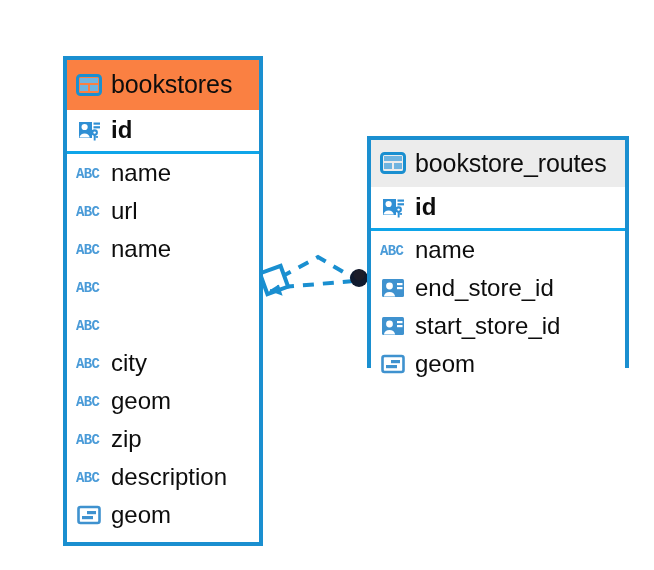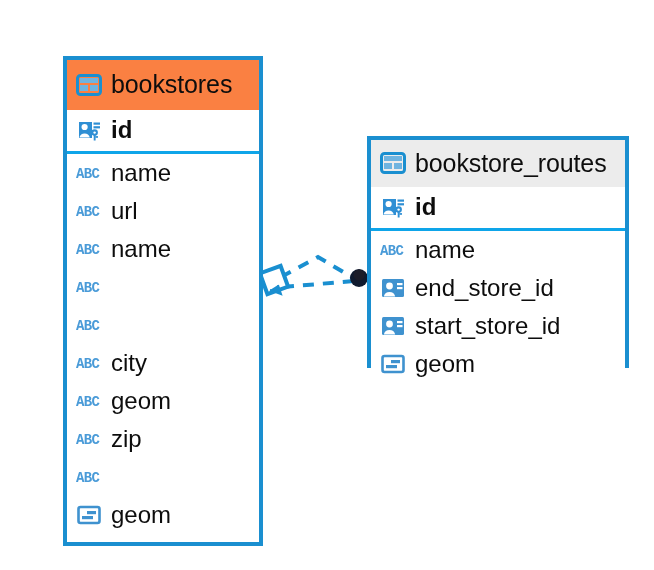--- a/index.html
+++ b/index.html
@@ -213,20 +213,21 @@
         </span>
         <span class="field-name">zip</span>
       </div>
 
       <div class="field-row">
         <span class="icon">
           <svg width="26" height="16" viewBox="0 0 26 16">
             <text x="0" y="13" font-family="'Liberation Mono', monospace" font-size="14" font-weight="bold" fill="#4a9bd8" letter-spacing="-0.6">ABC</text>
           </svg>
         </span>
+        <span class="field-name">description</span>
       </div>
 
       <div class="field-row">
         <span class="icon">
           <svg width="26" height="26" viewBox="0 0 26 26">
             <rect x="2.5" y="5" width="21" height="16" rx="2" ry="2" fill="#ffffff" stroke="#3f92cf" stroke-width="2.6"></rect>
             <rect x="11" y="9" width="9" height="3.2" fill="#3f92cf"></rect>
             <rect x="6" y="14" width="11" height="3.2" fill="#3f92cf"></rect>
           </svg>
         </span>

